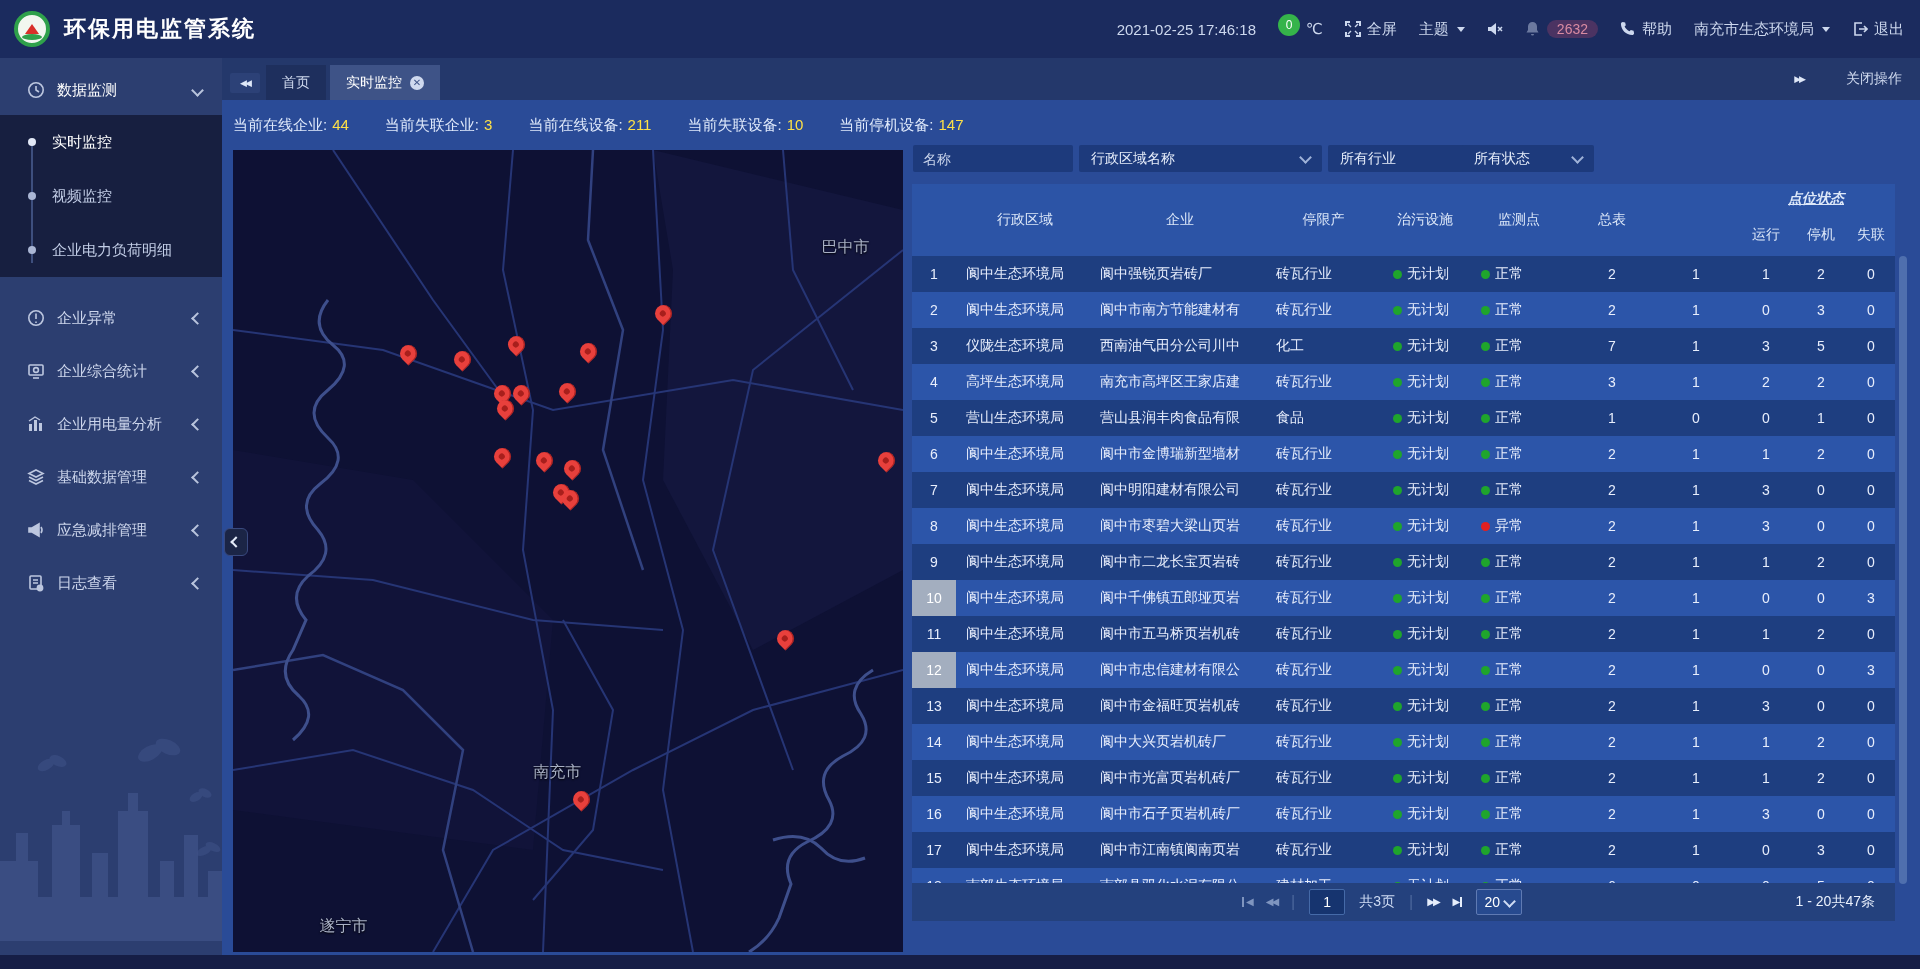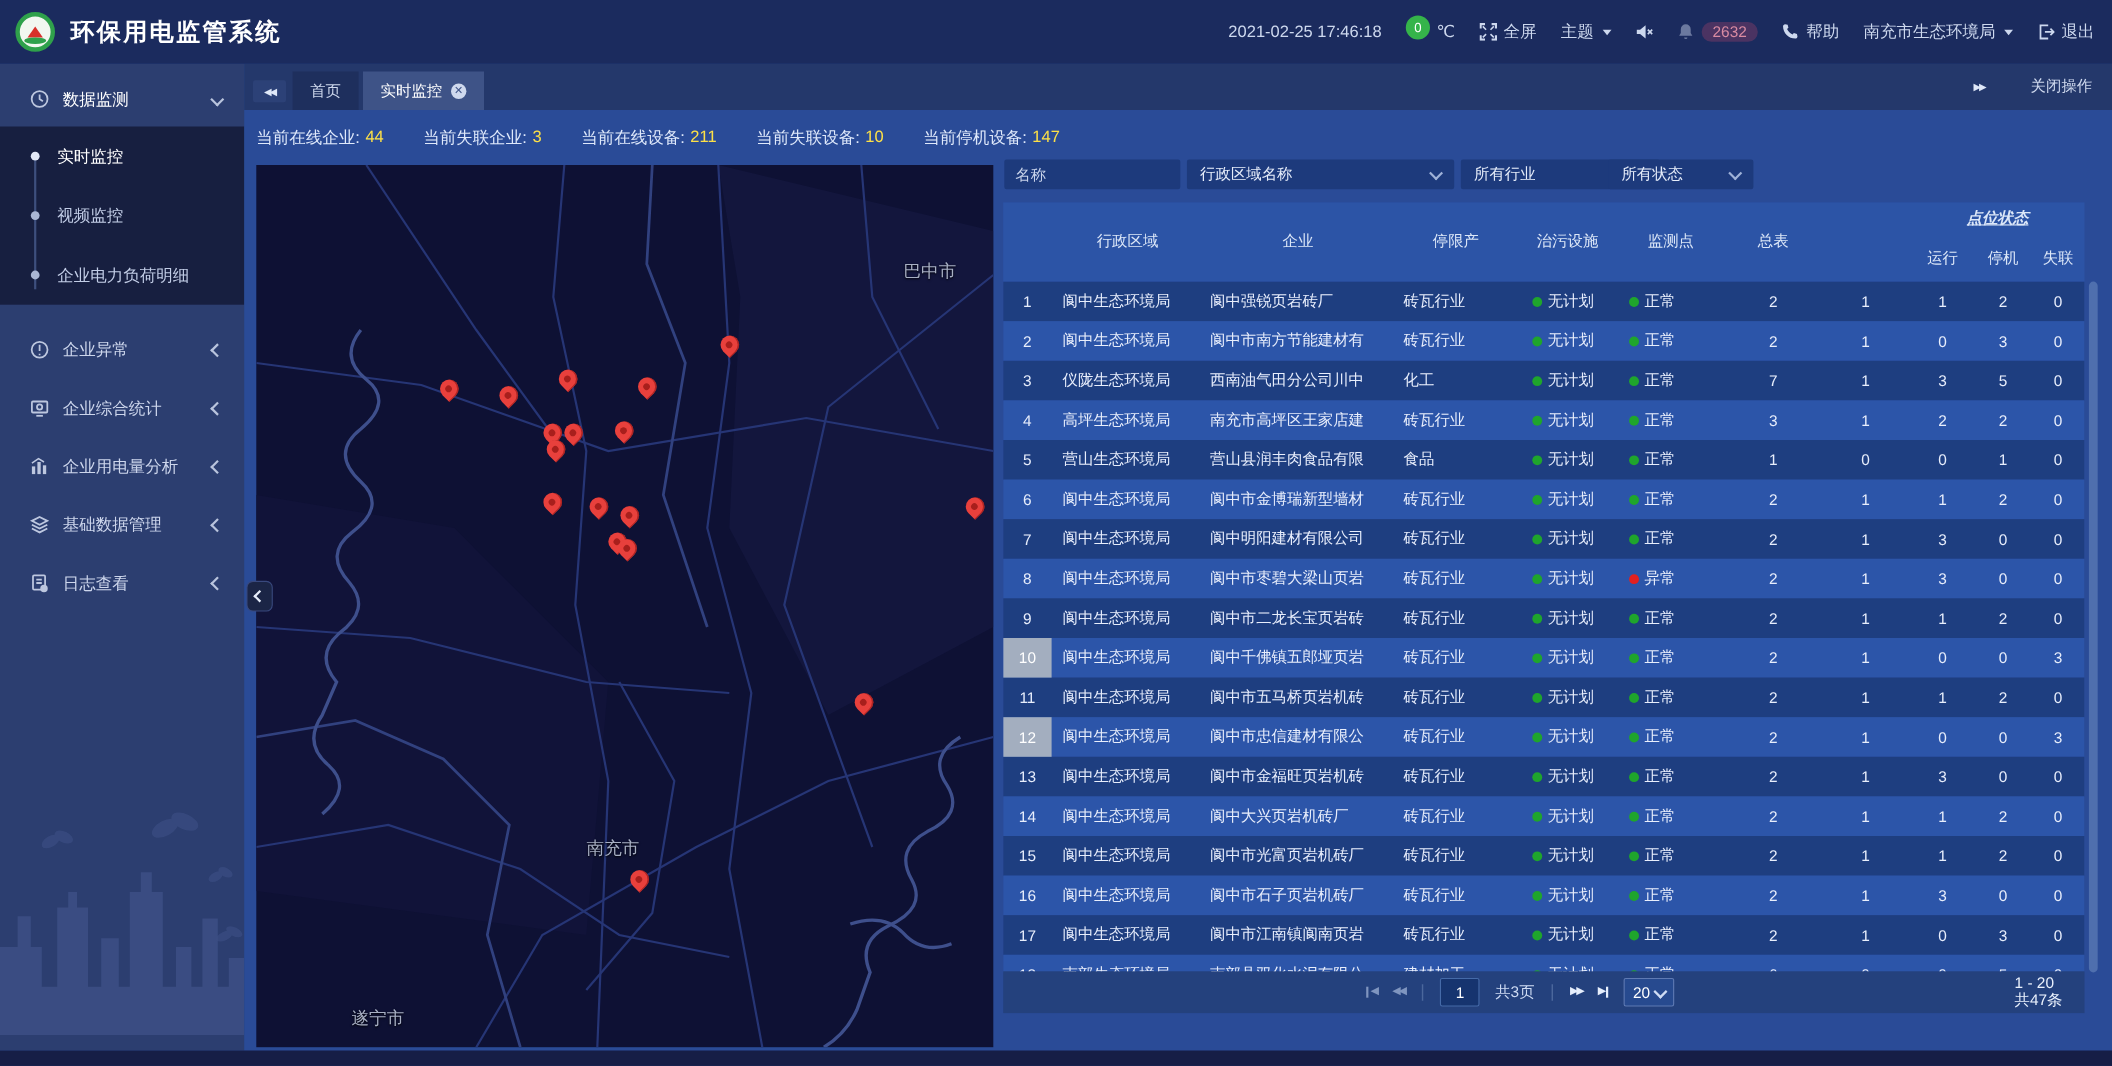--- a/index.html
+++ b/index.html
@@ -103,21 +103,21 @@
   #pg-center{position:absolute;left:330px;display:flex;align-items:center;gap:14px;font-size:14px;color:#cfdcf4;}
   .pg-ico{font-size:10px;letter-spacing:-2px;cursor:pointer;line-height:1;}
   .pg-ico.dis{color:#7f95bf;}
   .pg-ico.en{color:#e6eefc;}
   .pg-first{border-left:2px solid #7f95bf;padding-left:2px;}
   .pg-last{border-right:2px solid #e6eefc;padding-right:2px;}
   .pg-div{color:#4b679c;font-size:16px;}
   #pg-page{width:34px;height:24px;background:#16346f;border:1px solid #456aa8;border-radius:2px;display:flex;align-items:center;justify-content:center;color:#fff;}
   #pg-size{width:44px;height:24px;background:#274a8f;border:1px solid #5f7ab3;border-radius:2px;display:flex;align-items:center;justify-content:center;gap:5px;color:#fff;cursor:pointer;}
   #pg-size .sel-chev{margin-top:-2px;border-color:#cfdcf4;}
-  #pg-right{position:absolute;right:20px;display:flex;gap:0;font-size:14px;color:#eaf1fd;flex-direction:column;}
+  #pg-right{position:absolute;right:20px;display:flex;gap:0;font-size:14px;color:#eaf1fd;}
 
   #bottom-strip{position:absolute;left:0;top:955px;width:1920px;height:14px;background:#161e46;z-index:25;}
 </style>
 </head>
 <body>
 
 <div id="app">
 
   <header id="topbar">
     <div class="brand">
@@ -236,20 +236,28 @@
             </svg></span>
           <span>企业用电量分析</span>
           <span class="chev left"></span>
         </div>
         <div class="menu-item">
           <span class="micon"><svg width="18" height="18" viewBox="0 0 18 18" fill="none" stroke="#cdd6ec" stroke-width="1.6">
               <path d="M9 2l7 3.5L9 9 2 5.5z"></path>
               <path d="M2 9l7 3.5L16 9M2 12.5L9 16l7-3.5"></path>
             </svg></span>
           <span>基础数据管理</span>
+          <span class="chev left"></span>
+        </div>
+        <div class="menu-item">
+          <span class="micon"><svg width="18" height="18" viewBox="0 0 18 18" fill="none" stroke="#cdd6ec" stroke-width="1.6">
+              <path d="M2 7v4h3l7 4V3L5 7z" fill="#cdd6ec"></path>
+              <path d="M14 6q2 3 0 6"></path>
+            </svg></span>
+          <span>应急减排管理</span>
           <span class="chev left"></span>
         </div>
         <div class="menu-item">
           <span class="micon"><svg width="18" height="18" viewBox="0 0 18 18" fill="none" stroke="#cdd6ec" stroke-width="1.6">
               <rect x="3" y="2" width="11" height="13" rx="1"></rect>
               <path d="M6 6h5M6 9h5"></path>
               <circle cx="13" cy="14" r="2.6" fill="#cdd6ec"></circle>
             </svg></span>
           <span>日志查看</span>
           <span class="chev left"></span>

